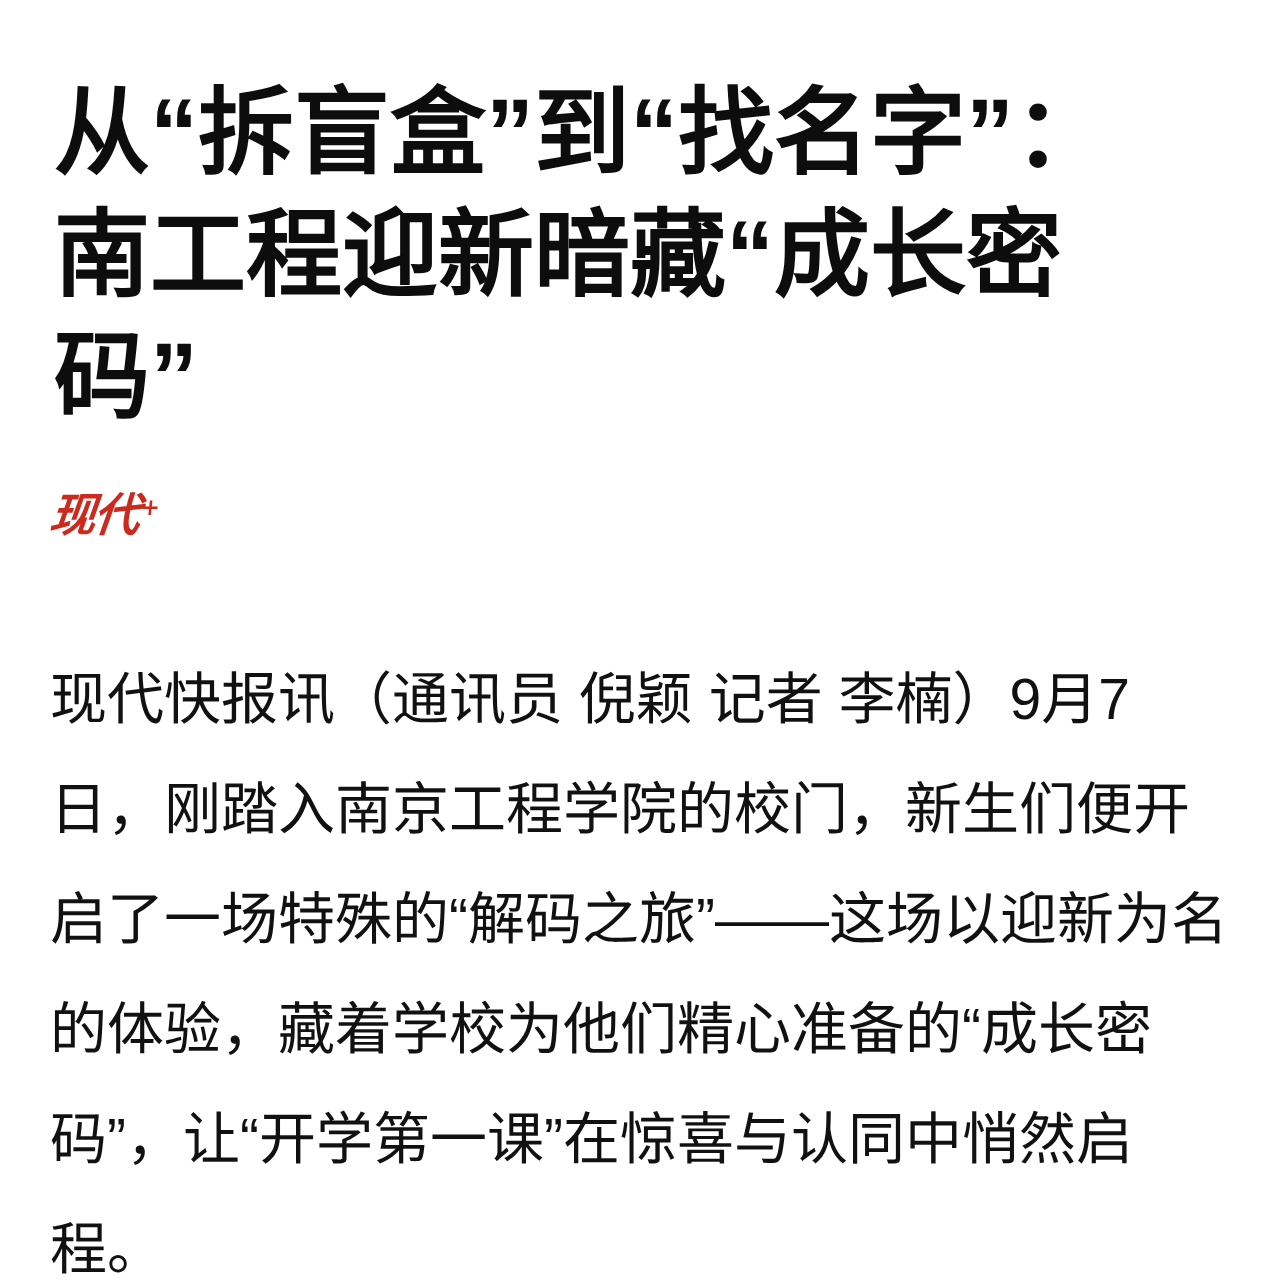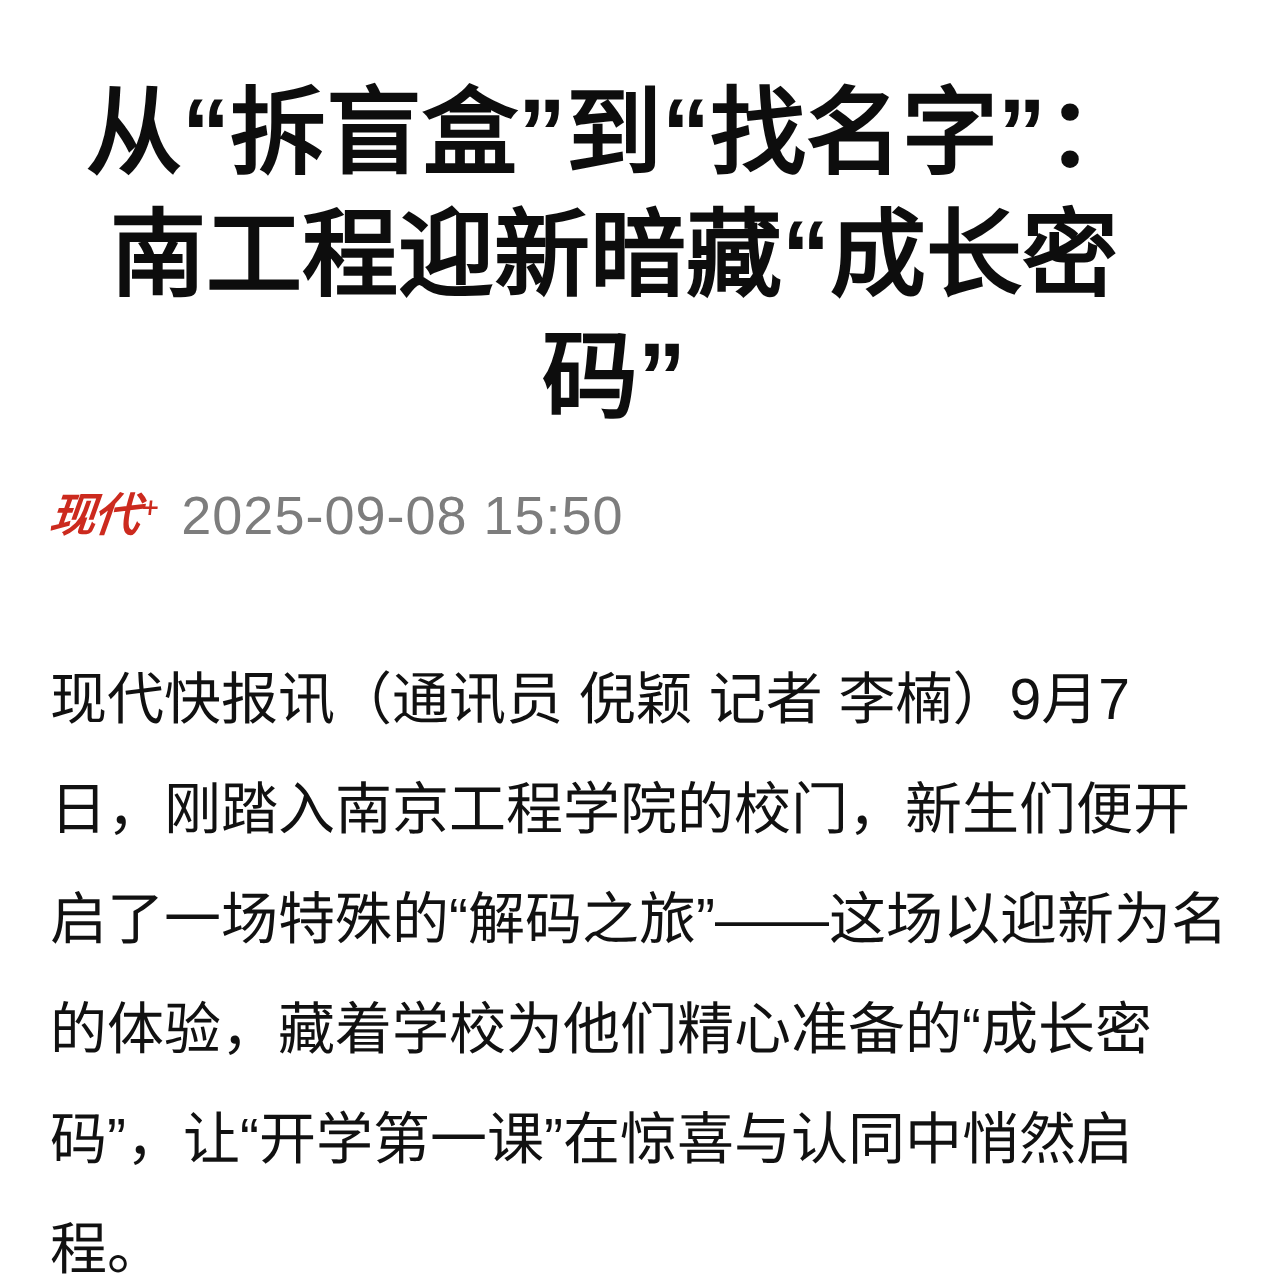--- a/index.html
+++ b/index.html
@@ -19,21 +19,21 @@
   }
   .title {
     margin: 72px 0 0 4px;
     max-width: 1120px;
     font-family: "Liberation Sans", "DejaVu Sans", sans-serif;
     font-weight: 900;
     font-size: 96px;
     line-height: 122px;
     letter-spacing: 0;
     color: #0d0d0d;
-    text-align: center;
+    text-align: left;
   }
   .meta {
     display: flex;
     align-items: center;
     gap: 24px;
     margin-top: 48px;
     height: 58px;
   }
   .logo {
     display: inline-block;
@@ -74,18 +74,17 @@
 </style>
 </head>
 <body>
 
 <div class="article">
 
   <h1 class="title">从“拆盲盒”到“找名字”：南工程迎新暗藏“成长密码”</h1>
 
   <div class="meta">
     <span class="logo"><span>现代</span><sup>+</sup></span>
-    <span class="timestamp">2025-09-08 15:50</span>
   </div>
 
   <p class="body-text">现代快报讯（通讯员 倪颖 记者 李楠）9月7日，刚踏入南京工程学院的校门，新生们便开启了一场特殊的“解码之旅”——这场以迎新为名的体验，藏着学校为他们精心准备的“成长密码”，让“开学第一课”在惊喜与认同中悄然启程。</p>
 
 </div>
 
 </body></html>

